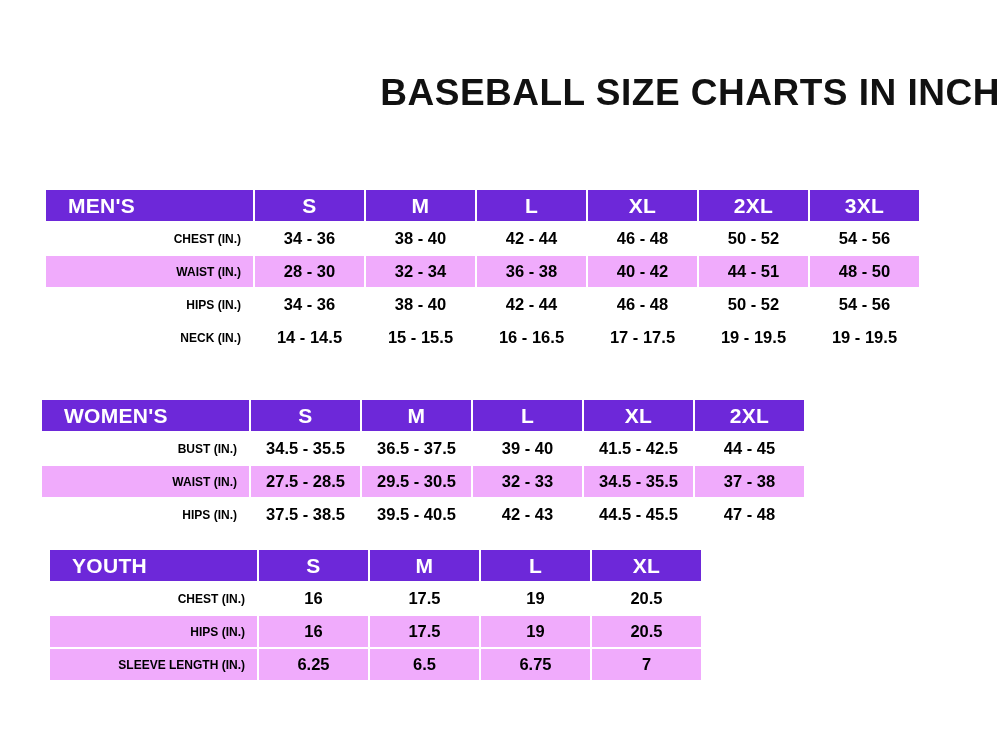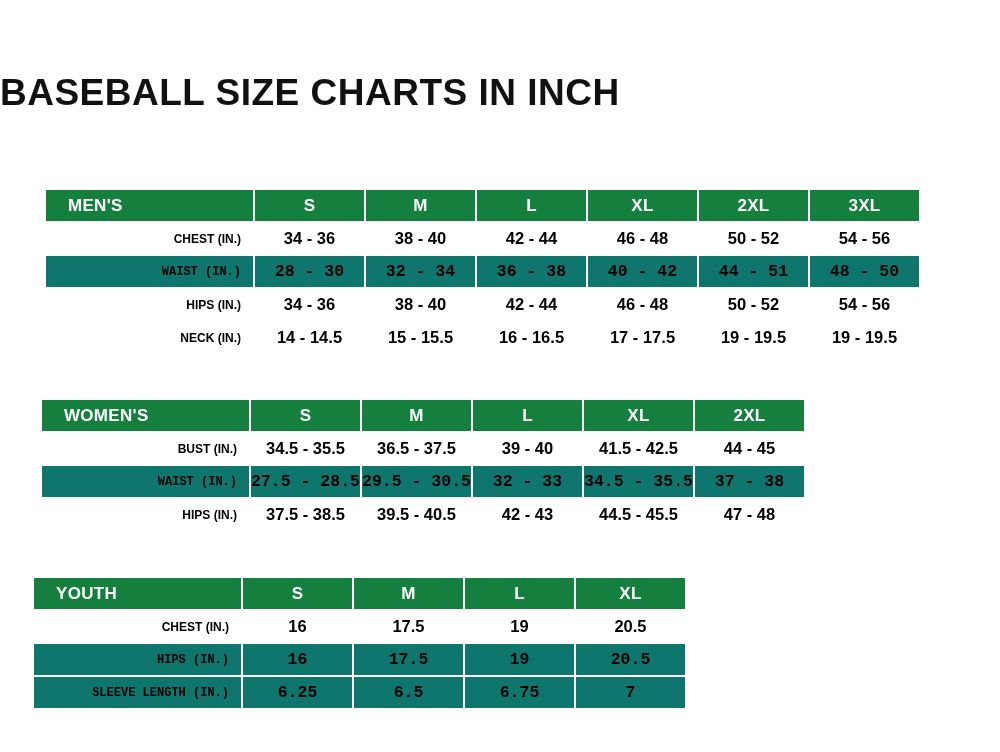--- a/index.html
+++ b/index.html
@@ -18,21 +18,21 @@
     position: relative;
     width: 1000px;
     height: 752px;
     background: #ffffff;
   }
   .title {
     position: absolute;
     top: 72px;
     left: 0;
     width: 1000px;
-    text-align: left;
+    text-align: right;
     font-size: 37px;
     font-weight: bold;
     letter-spacing: 0.5px;
     color: #111111;
     font-family: "Liberation Sans", sans-serif;
   }
 
   table.size-table {
     border-collapse: collapse;
     table-layout: fixed;
@@ -42,55 +42,53 @@
     border: 2px solid #ffffff;
     text-align: center;
     font-weight: bold;
     font-size: 16.5px;
     height: 31px;
     padding: 0;
     white-space: nowrap;
   }
   
   table.size-table tr.head td {
-    background: #15803d;
+    background: #6d28d9;
     color: #ffffff;
-    font-size: 17px;
+    font-size: 21px;
     letter-spacing: 0.3px;
   }
   
   table.size-table tr.odd td {
     background: #ffffff;
   }
   table.size-table tr.even td {
-    background: #0f766e;
-    font-family: Liberation Mono, monospace;
+    background: #f0abfc;
   }
   table.size-table td.rowlabel {
     text-align: right;
     padding-right: 12px;
     font-size: 12px;
   }
 
   
   #mens-table {
     position: absolute;
     left: 44px;
     top: 188px;
   }
   #womens-table {
     position: absolute;
     left: 40px;
     top: 398px;
   }
   #youth-table {
     position: absolute;
-    left: 32px;
+    left: 48px;
     top: 548px;
-    margin-top: 28px;
   }
 
   .mens-c0 { width: 209px; }
   .mens-c  { width: 111px; }
 
   .wom-c0 { width: 209px; }
   .wom-c  { width: 111px; }
 
   .yth-c0 { width: 209px; }
   .yth-c  { width: 111px; }

